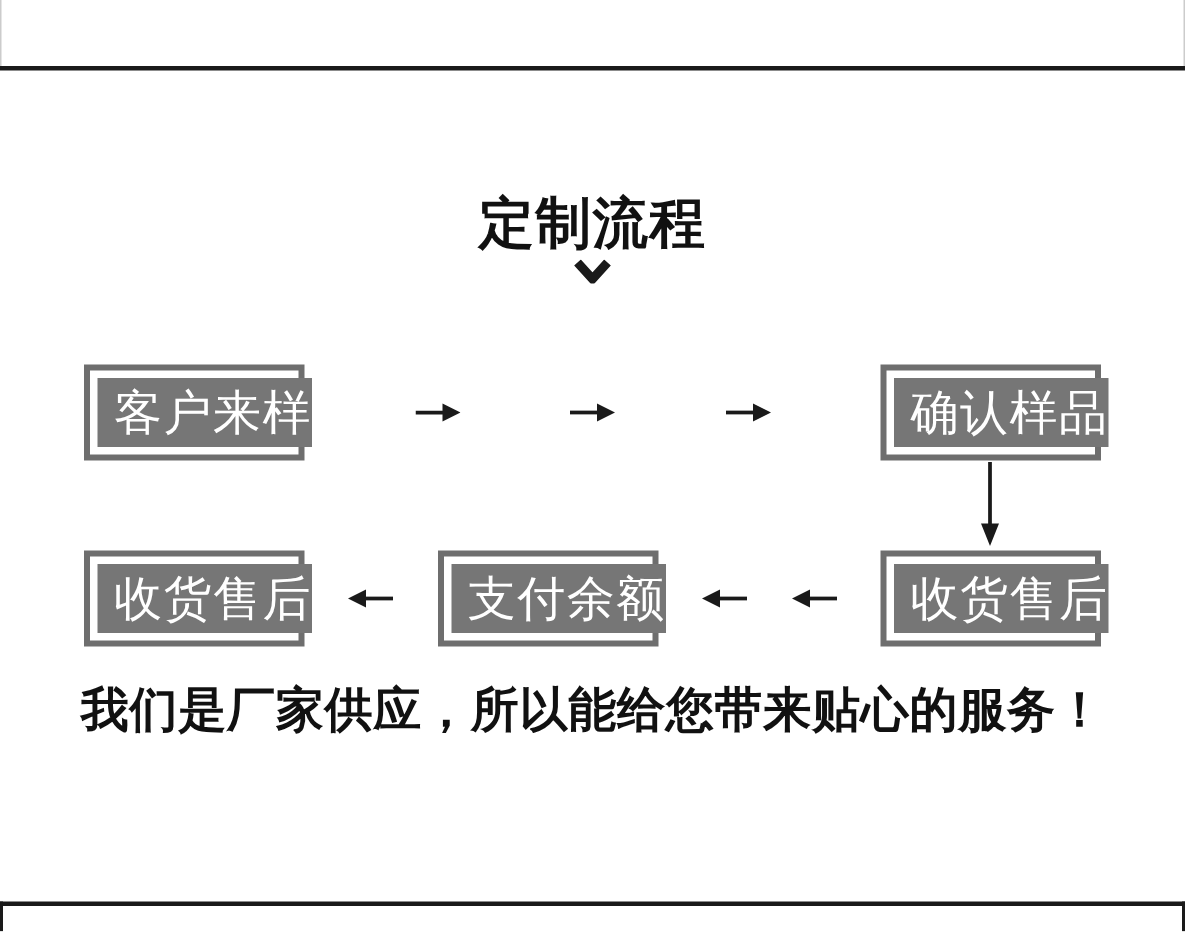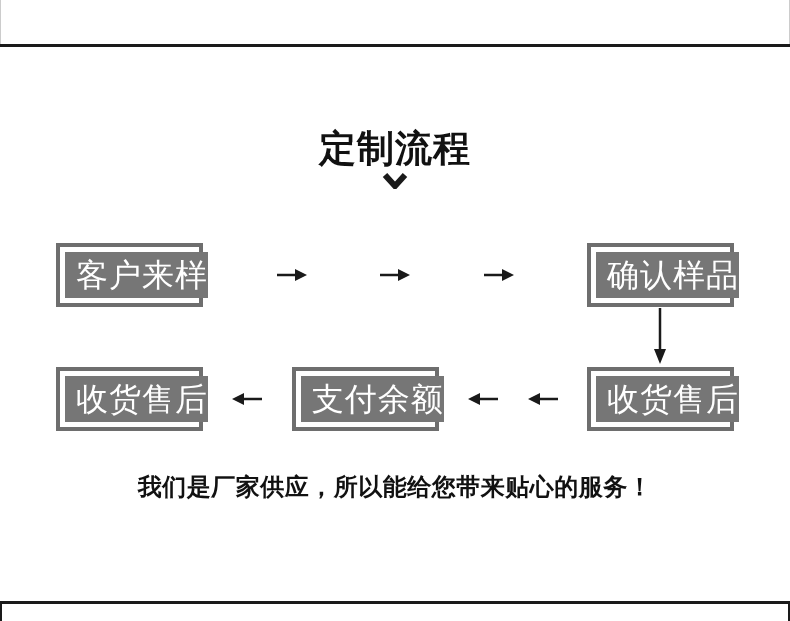--- a/index.html
+++ b/index.html
@@ -73,22 +73,22 @@
   .connector{
     position:relative;height:60px;
   }
   .down-arrow{
     position:absolute;left:604px;top:1px;
     transform:translateX(-50%);
   }
   .down-arrow line{stroke:var(--arrow);stroke-width:2.5;}
   .down-arrow polygon{fill:var(--arrow);}
   .slogan{
-    margin-top:40px;
-    font-size:24px;line-height:32px;font-weight:bold;
+    margin-top:26px;
+    font-size:32px;line-height:32px;font-weight:bold;
     text-align:center;letter-spacing:0.5px;color:var(--text);
   }
   .bottom-strip{
     margin-top:auto;
     height:20px;flex:0 0 20px;
     border-top:3px solid var(--divider);
     border-left:2px solid var(--divider);
     border-right:2px solid var(--divider);
   }
 </style>

